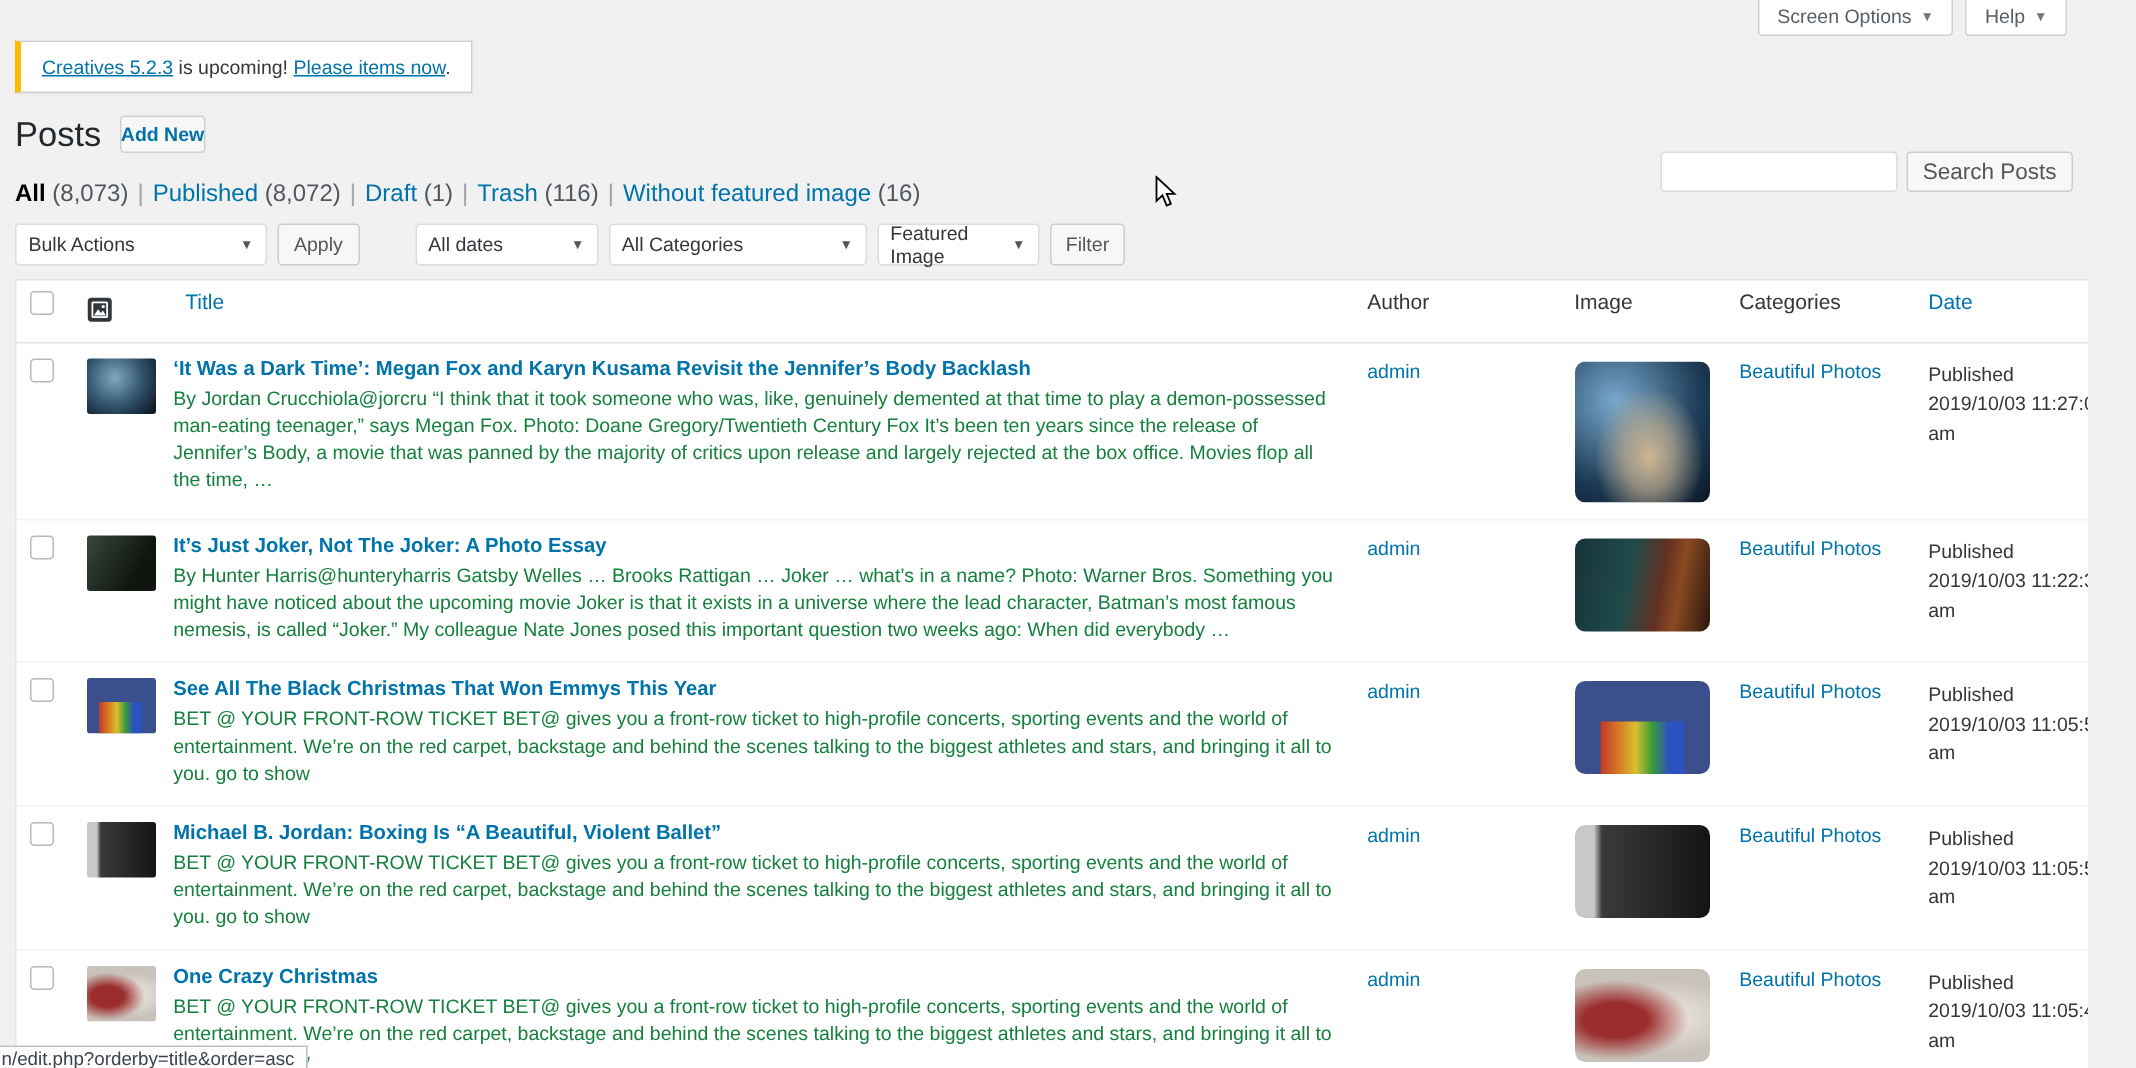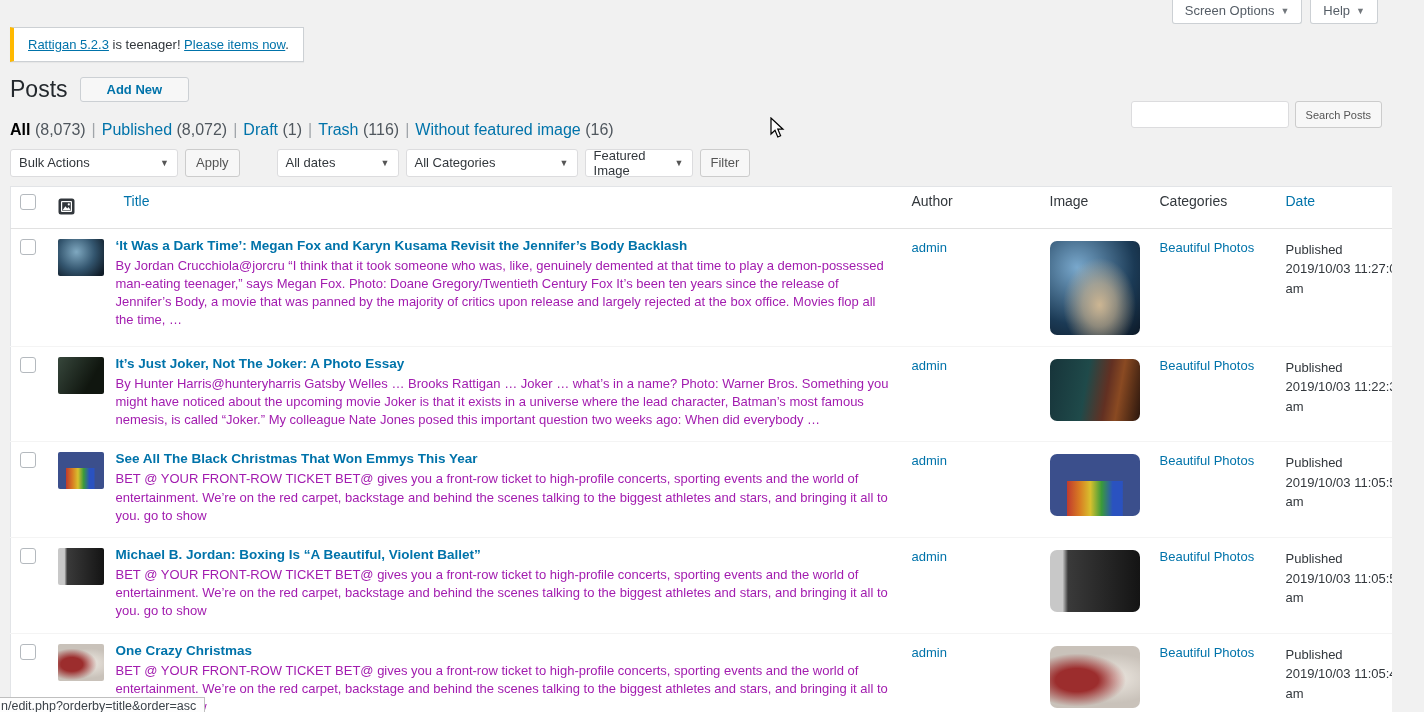--- a/index.html
+++ b/index.html
@@ -31,21 +31,21 @@
   a { color:#0073aa; text-decoration:none; cursor:pointer; }
   .notice a { text-decoration:underline; }
 
   .content { padding:0 10px; }
 
   
   .title-row { margin-top:13px; display:flex; align-items:center; gap:12px; }
   h1.page-title { font-size:23px; font-weight:400; color:#23282d; margin:0; line-height:1.3; }
   .add-new {
     background:#f7f7f7; border:1px solid #ccd0d4; border-radius:3px;
-    color:#0073aa; font-size:13px; padding:4px 26px; cursor:pointer; font-weight:600;
+    color:#0073aa; font-size:13px; padding:4px 0; cursor:pointer; font-weight:600;
   }
 
   
   .views { margin-top:16px; font-size:16px; color:#646970; }
   .views a { color:#0073aa; }
   .views .current { color:#000; font-weight:600; }
   .views .count { color:#50575e; font-weight:400; }
   .views .sep { margin:0 6px; color:#a0a5aa; }
 
   
@@ -63,21 +63,21 @@
   .w-bulk{width:168px}.w-dates{width:122px}.w-cats{width:172px}.w-feat{width:108px}
 
   
   .search-box { position:absolute; top:101px; right:10px; display:flex; gap:6px; align-items:center; }
   .search-input {
     width:158px; height:27px; border:1px solid #dcdcde; border-radius:3px;
     background:#fff; padding:0 6px; font-size:13px; font-family:inherit;
   }
   .search-btn {
     background:#f7f7f7; border:1px solid #ccc; border-radius:3px;
-    height:27px; padding:0 10px; color:#555; font-size:11px; cursor:pointer;
+    height:27px; padding:0 10px; color:#555; font-size:15px; cursor:pointer;
   }
 
   
   .pagination { position:absolute; right:0; top:1px; display:flex; align-items:center; gap:5px; }
   .items-count { color:#555; margin-right:8px; }
   .pg-btn {
     width:28px; height:26px; display:flex; align-items:center; justify-content:center;
     background:#e8e8e8; border:1px solid #d5d5d5; border-radius:3px;
     font-size:13px; color:#555; cursor:pointer;
   }
@@ -101,21 +101,21 @@
   .cbcell { padding:10px 0 0 9px !important; }
   thead .cbcell { padding-top:7px !important; }
   input[type=checkbox] {
     appearance:none; -webkit-appearance:none; width:16px; height:16px; margin:0;
     border:1px solid #b4b9be; border-radius:3px; background:#fff; cursor:pointer;
   }
   .thcell { padding:10px 8px 10px 12px; }
   tbody tr { border-bottom:1px solid #f4f4f4; }
   .titlecell { padding:9px 10px 12px 0; }
   .rowtitle { font-weight:700; font-size:13.5px; color:#0073aa; display:inline-block; }
-  .excerpt { margin-top:4px; color:#a21caf; line-height:1.4; font-size:13px; }
+  .excerpt { margin-top:4px; color:#15803d; line-height:1.4; font-size:13px; }
   .plaincell { padding:11px 8px; font-size:13px; }
   .datecell { padding:11px 8px; font-size:13px; color:#32373c; line-height:1.5; }
 
   .sthumb { width:46px; height:37px; border-radius:2px; }
   .bthumb { width:90px; border-radius:7px; margin-top:1px; }
   .t1s{background:radial-gradient(circle at 40% 35%, #7fa8c0, #33556e 50%, #101c28 90%);}
   .t1b{height:94px;background:
       radial-gradient(ellipse at 55% 68%, #cdb693 0%, rgba(205,182,147,.65) 24%, rgba(205,182,147,0) 52%),
       radial-gradient(circle at 30% 28%, #79a8cc, #1b3a55 62%, #0c1826);}
   .t2s{background:linear-gradient(120deg,#37473c,#10160f 70%);}
@@ -157,21 +157,21 @@
       <span class="arrow">▼</span>
     </div>
     <div class="screen-tab">
       <span>Help</span>
       <span class="arrow">▼</span>
     </div>
   </div>
 
   
   <div class="notice">
-    <a>Rattigan 5.2.3</a><span> is teenager! </span><a>Please items now</a><span>.</span>
+    <a>Creatives 5.2.3</a><span> is upcoming! </span><a>Please items now</a><span>.</span>
   </div>
 
   <div class="content">
 
     <div class="title-row">
       <h1 class="page-title">Posts</h1>
       <button class="add-new">Add New</button>
     </div>
 
     <div class="views">

